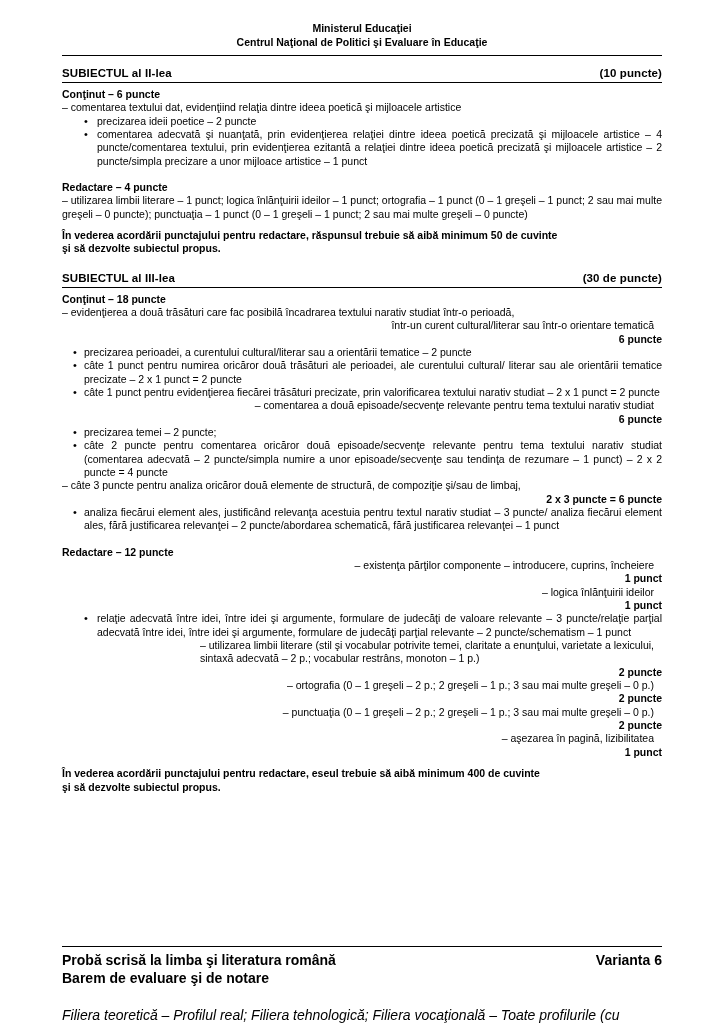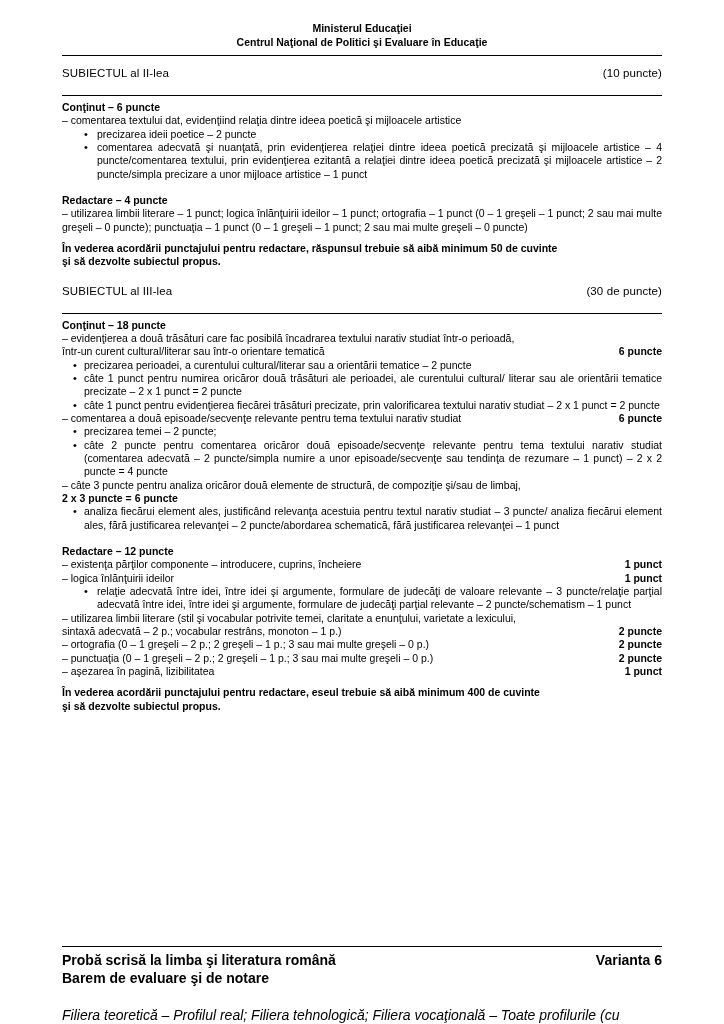--- a/index.html
+++ b/index.html
@@ -43,24 +43,24 @@
     border-bottom: 1.3px solid #000;
     margin-top: 6px;
     margin-bottom: 10px;
   }
 
   
   .subject-row {
     display: flex;
     justify-content: space-between;
     align-items: baseline;
-    font-weight: normal;
+    font-weight: bold;
     font-size: 11.5px;
     border-bottom: 1.3px solid #000;
-    padding-bottom: 14px;
+    padding-bottom: 1px;
     margin-top: 5px;
   }
   .subject-row .left { letter-spacing: 0.1px; }
   .subject-row .right { letter-spacing: 0.1px; }
 
   .sec-head {
     font-weight: bold;
     font-size: 10.5px;
     margin-top: 5px;
   }
@@ -108,20 +108,21 @@
     margin-top: 8px;
     text-align: left;
     line-height: 1.30;
   }
 
   
   .row {
     display: flex;
     justify-content: space-between;
     align-items: flex-end;
+    flex-direction: column;
   }
   .row .txt { flex: 1 1 auto; text-align: justify; padding-right: 8px; }
   .row .pts { flex: 0 0 auto; font-weight: bold; white-space: nowrap; }
 
   .two-line-row .txt { text-align: justify; }
 
   
   .footer {
     position: absolute;
     left: 62px;

